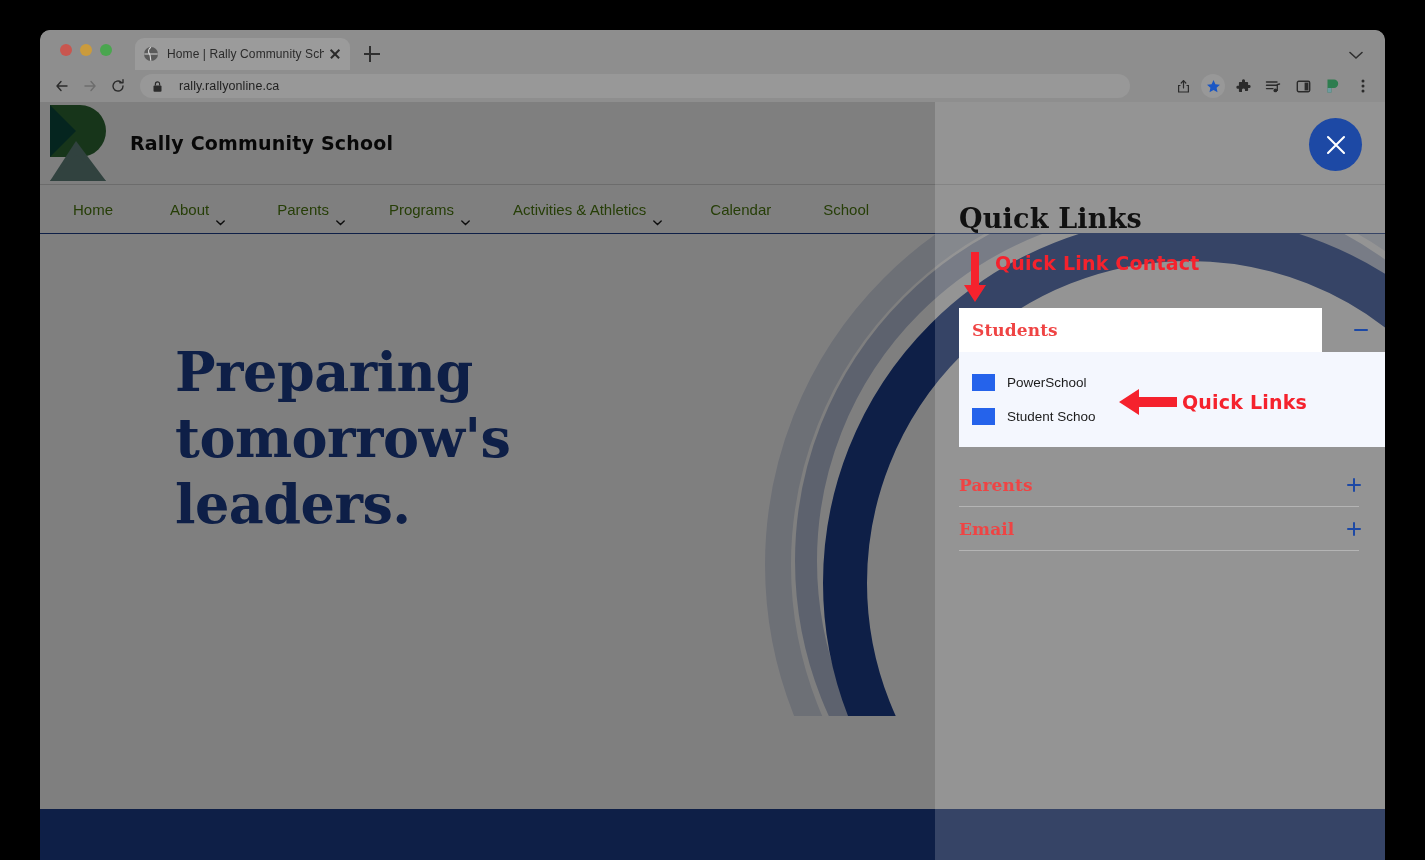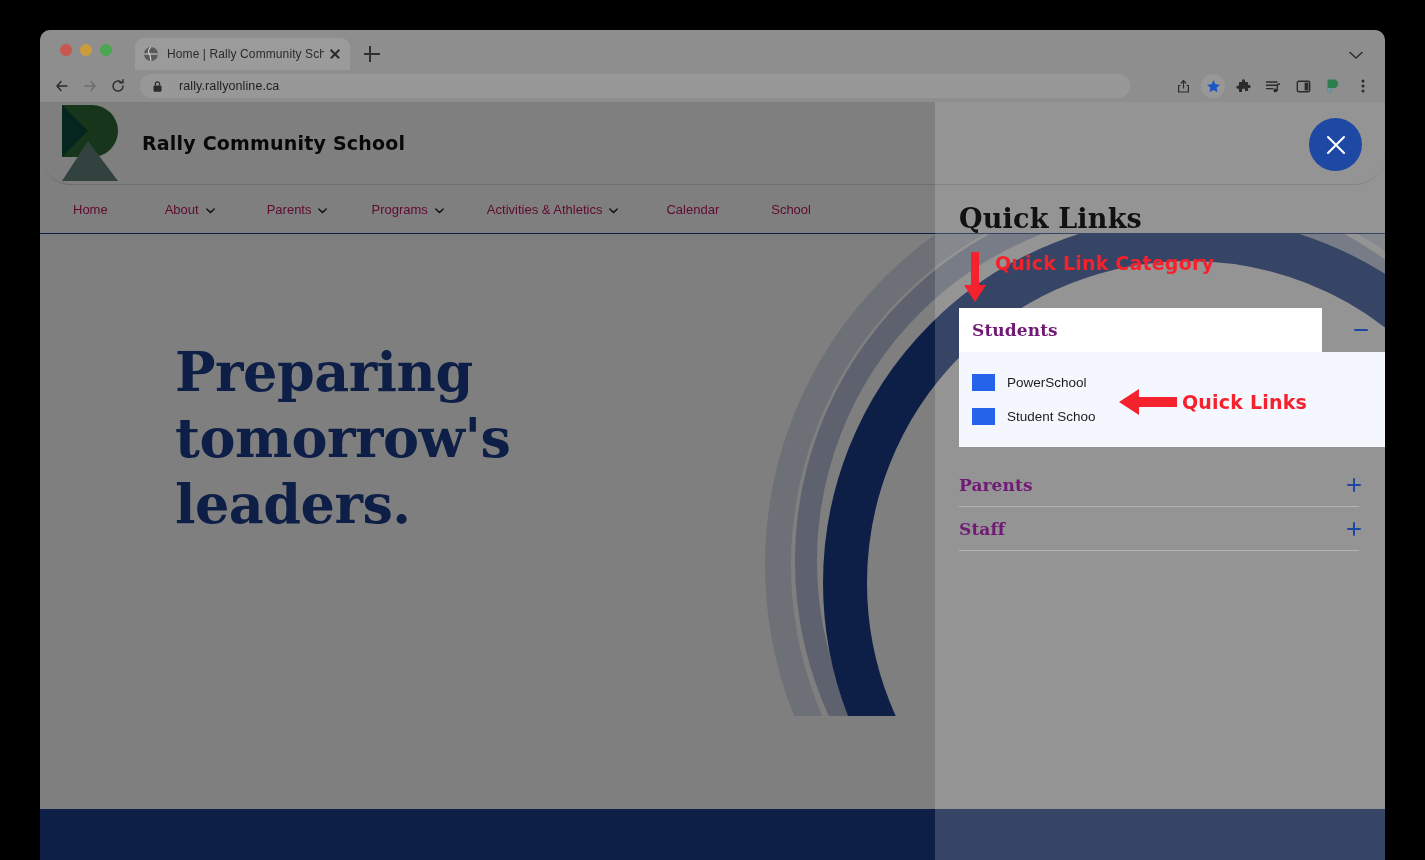--- a/index.html
+++ b/index.html
@@ -186,24 +186,23 @@
     position: absolute;
     inset: 0;
     background: #ffffff;
   }
   .site-header {
     position: relative;
     height: 83px;
     background: #ffffff;
     display: flex;
     align-items: center;
-    padding-left: 22px;
+    padding-left: 10px;
     box-sizing: border-box;
     border-bottom: 1px solid #d8d8d8;
-    border-radius: 31px;
   }
   .logo {
     position: relative;
     width: 56px;
     height: 76px;
     flex: 0 0 56px;
   }
   .site-name {
     margin-left: 24px;
     font-size: 19px;
@@ -217,24 +216,24 @@
     position: relative;
     height: 49px;
     background: #ffffff;
     border-bottom: 1.5px solid #1d3f8f;
     display: flex;
     align-items: center;
     padding-left: 33px;
     box-sizing: border-box;
   }
   .nav-item {
-    font-size: 13px;
-    color: #be185d;
-    display: flex;
-    align-items: flex-start;
+    font-size: 15px;
+    color: #4d7c0f;
+    display: flex;
+    align-items: flex-end;
     gap: 7px;
     white-space: nowrap;
   }
   .nav-caret {
     display: inline-block;
     width: 9px; height: 6px;
   }
 
   .hero {
     position: relative;
@@ -348,21 +347,21 @@
     padding-left: 13px;
   }
   .acc-head.closed {
     border-bottom: 1px solid rgba(255,255,255,0.30);
     padding-left: 0px;
   }
   .acc-label {
     font-family: "DejaVu Serif", serif;
     font-weight: bold;
     font-size: 17px;
-    color: #701a75;
+    color: #ef4444;
     letter-spacing: 0.1px;
   }
   .acc-sign {
     position: absolute;
     right: -8px;
     top: 0;
     height: 44px;
     width: 26px;
     display: flex;
     align-items: center;
@@ -652,40 +651,40 @@
               <span class="acc-sign">
                 <svg width="16" height="16" viewBox="0 0 16 16">
                     <path d="M2 8 H14 M8 2 V14" stroke="#1d49a5" stroke-width="2" stroke-linecap="round"></path>
                   </svg>
               </span>
             </div>
           </div>
 
           <div class="acc-item">
             <div class="acc-head closed">
-              <span class="acc-label">Staff</span>
+              <span class="acc-label">Email</span>
               <span class="acc-sign">
                 <svg width="16" height="16" viewBox="0 0 16 16">
                     <path d="M2 8 H14 M8 2 V14" stroke="#1d49a5" stroke-width="2" stroke-linecap="round"></path>
                   </svg>
               </span>
             </div>
           </div>
 
         </div>
       </div>
     </div>
   </div>
 
   <div class="annot-arrow-down">
     <svg width="34" height="52" viewBox="0 0 34 52">
       <path d="M13 0 H21 V33 H28 L17 50 L6 33 H13 Z" fill="#f5222d"></path>
     </svg>
   </div>
-  <div class="annot-text annot-cat-text">Quick Link Category</div>
+  <div class="annot-text annot-cat-text">Quick Link Contact</div>
 
   <div class="annot-arrow-left">
     <svg width="58" height="28" viewBox="0 0 58 28">
       <path d="M58 9 H20 V1 L0 14 L20 27 V19 H58 Z" fill="#f5222d"></path>
     </svg>
   </div>
   <div class="annot-text annot-links-text">Quick Links</div>
 </div>
 
 </body></html>

